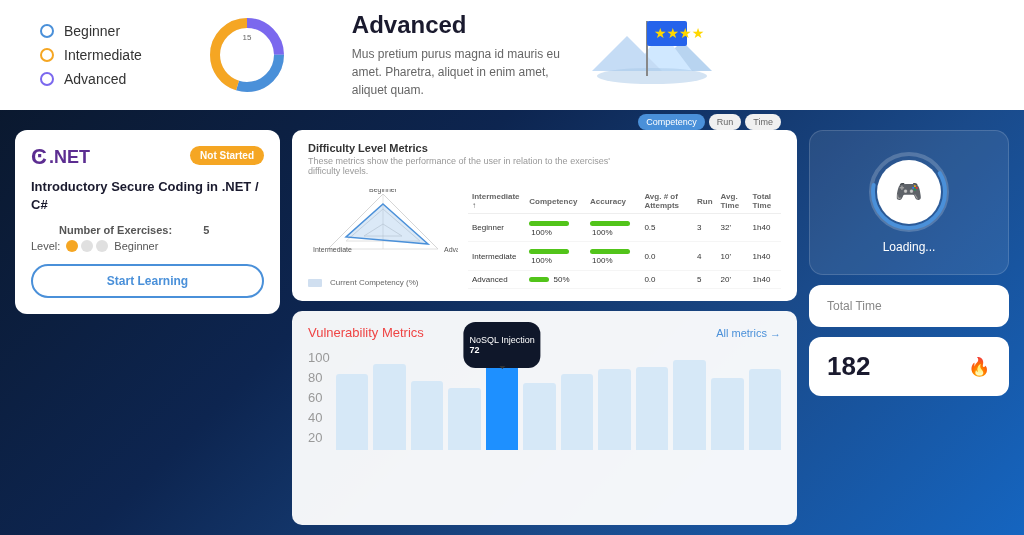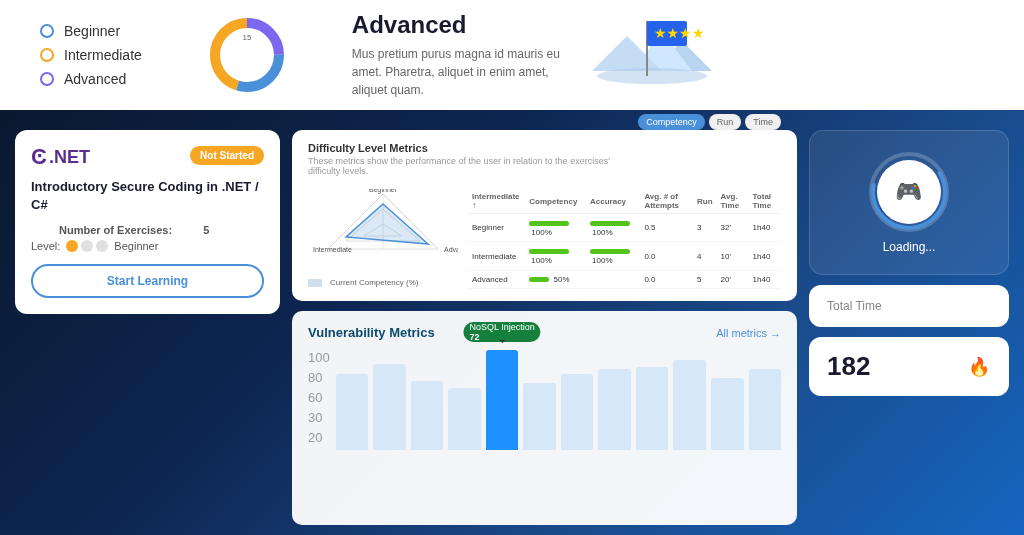--- a/index.html
+++ b/index.html
@@ -275,22 +275,22 @@
       flex: 1;
     }
     .barchart-header {
       display: flex;
       justify-content: space-between;
       align-items: center;
       margin-bottom: 10px;
     }
     .barchart-title {
       font-size: 13px;
-      font-weight: 700;
-      color: #0c4a6e;
+      font-weight: 400;
+      color: #ef4444;
     }
     .all-metrics-link {
       font-size: 11px;
       color: #4a90d9;
       cursor: pointer;
     }
     .y-axis-labels {
       display: flex;
       flex-direction: column;
       justify-content: space-between;
@@ -315,24 +315,24 @@
       min-width: 18px;
       position: relative;
     }
     .bar-default { background: #d6e8f7; }
     .bar-active { background: #1e90ff; }
     .bar-tooltip {
       position: absolute;
       top: -28px;
       left: 50%;
       transform: translateX(-50%);
-      background: #15803d;
+      background: #0f172a;
       color: white;
       font-size: 9px;
-      padding: 0 6px;
+      padding: 13px 6px;
       border-radius: 12px;
       white-space: nowrap;
     }
     .bar-tooltip::after {
       content: '';
       position: absolute;
       bottom: -4px;
       left: 50%;
       transform: translateX(-50%);
       border: 3px solid transparent;
@@ -616,21 +616,21 @@
     <div class="barchart-panel">
       <div class="barchart-header">
         <span class="barchart-title">Vulnerability Metrics</span>
         <span class="all-metrics-link">All metrics →</span>
       </div>
       <div style="display:flex; gap:0;">
         <div class="y-axis-labels" id="y-axis-labels">
             <div class="y-label">100</div>
             <div class="y-label">80</div>
             <div class="y-label">60</div>
-            <div class="y-label">30</div>
+            <div class="y-label">40</div>
             <div class="y-label">20</div>
             <div class="y-label"></div>
           </div>
         <div class="bar-group" id="bar-group">
             <div class="bar-item bar-default" style="height: 76.3889px;"></div>
             <div class="bar-item bar-default" style="height: 86.1111px;"></div>
             <div class="bar-item bar-default" style="height: 69.4444px;"></div>
             <div class="bar-item bar-default" style="height: 62.5px;"></div>
             <div class="bar-item bar-active" style="height: 100px;">
               <div class="bar-tooltip">NoSQL Injection<br><strong>72</strong></div>

